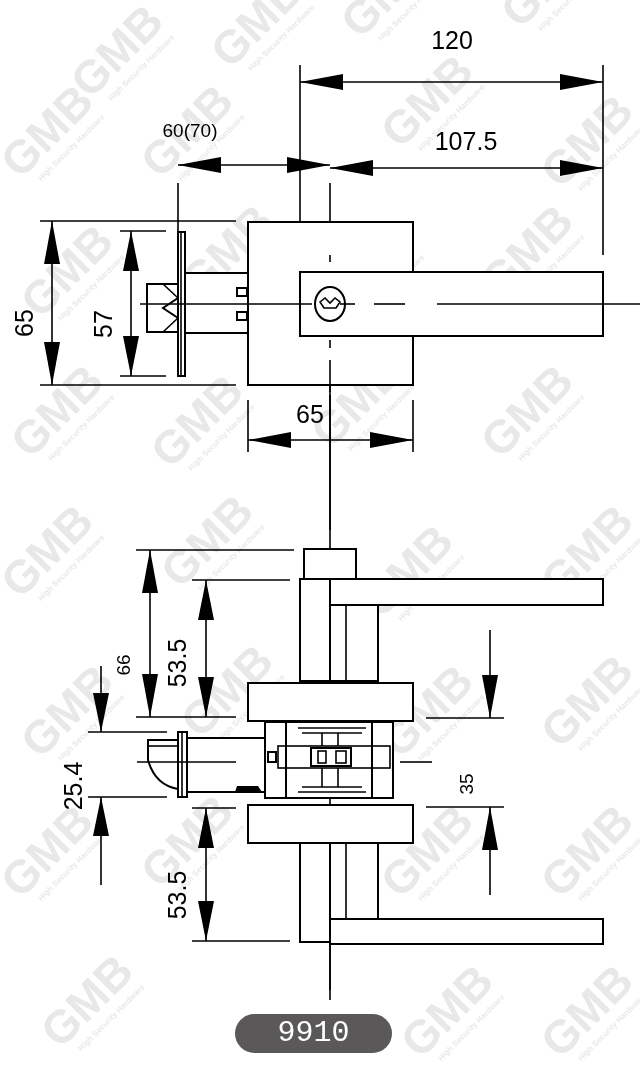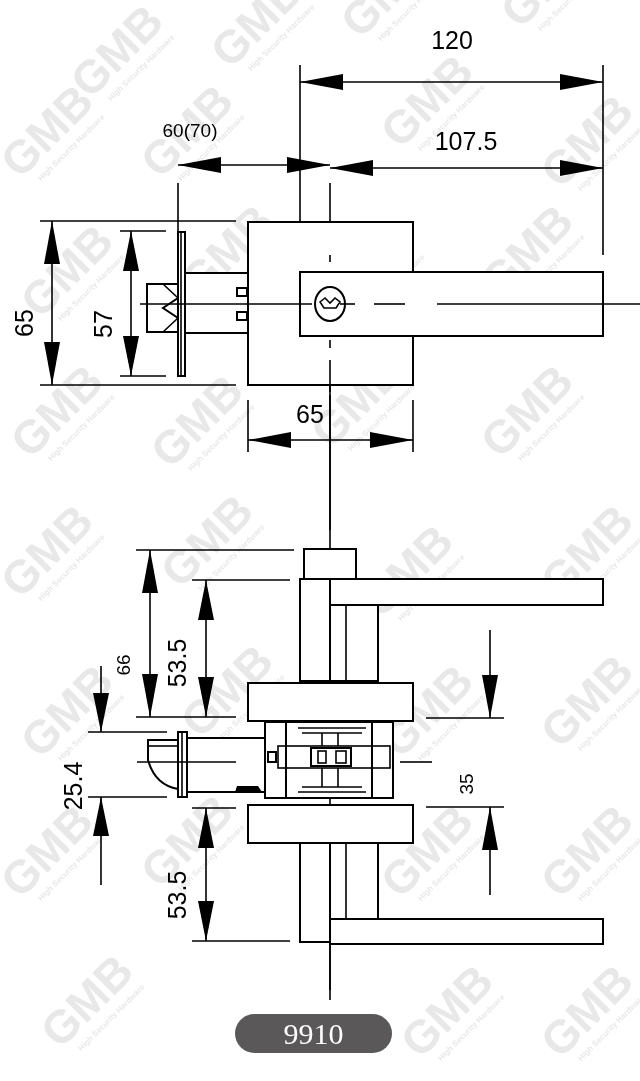--- a/index.html
+++ b/index.html
@@ -3,21 +3,21 @@
 <meta charset="utf-8">
 <style>
   html, body { margin: 0; padding: 0; background: #ffffff; }
   body { width: 640px; height: 1081px; position: relative; overflow: hidden; font-family: "Liberation Sans", sans-serif; }
   #drawing { position: absolute; left: 0; top: 0; width: 640px; height: 1081px; }
   .dimtxt { font-family: "Liberation Sans", sans-serif; font-size: 25px; fill: #000; }
   .dimtxt-sm { font-family: "Liberation Sans", sans-serif; font-size: 19px; fill: #000; }
   .lnt { stroke: #000; stroke-width: 1.6; fill: none; }
   .part { stroke: #000; stroke-width: 2; fill: #fff; }
   .arrow { fill: #000; stroke: none; }
-  #model-badge { position: absolute; left: 235px; top: 1014px; width: 157px; height: 39px; border-radius: 20px; background: #5a5858; color: #ffffff; font-size: 30px; line-height: 39px; text-align: center; font-family: Liberation Serif, serif; }
+  #model-badge { position: absolute; left: 235px; top: 1014px; width: 157px; height: 39px; border-radius: 20px; background: #5a5858; color: #ffffff; font-size: 30px; line-height: 39px; text-align: center; font-family: Liberation Mono, monospace; }
 </style>
 </head>
 <body>
 
 <svg id="drawing" viewBox="0 0 640 1081" xmlns="http://www.w3.org/2000/svg">
   <defs>
     <g id="wmark">
       <text x="0" y="0" font-size="46" font-weight="bold" fill="#e8e8e8" transform="rotate(-45)">GMB</text>
       <text x="14" y="16" font-size="8" font-weight="bold" fill="#e8e8e8" transform="rotate(-45)">High Security Hardware</text>
     </g>

